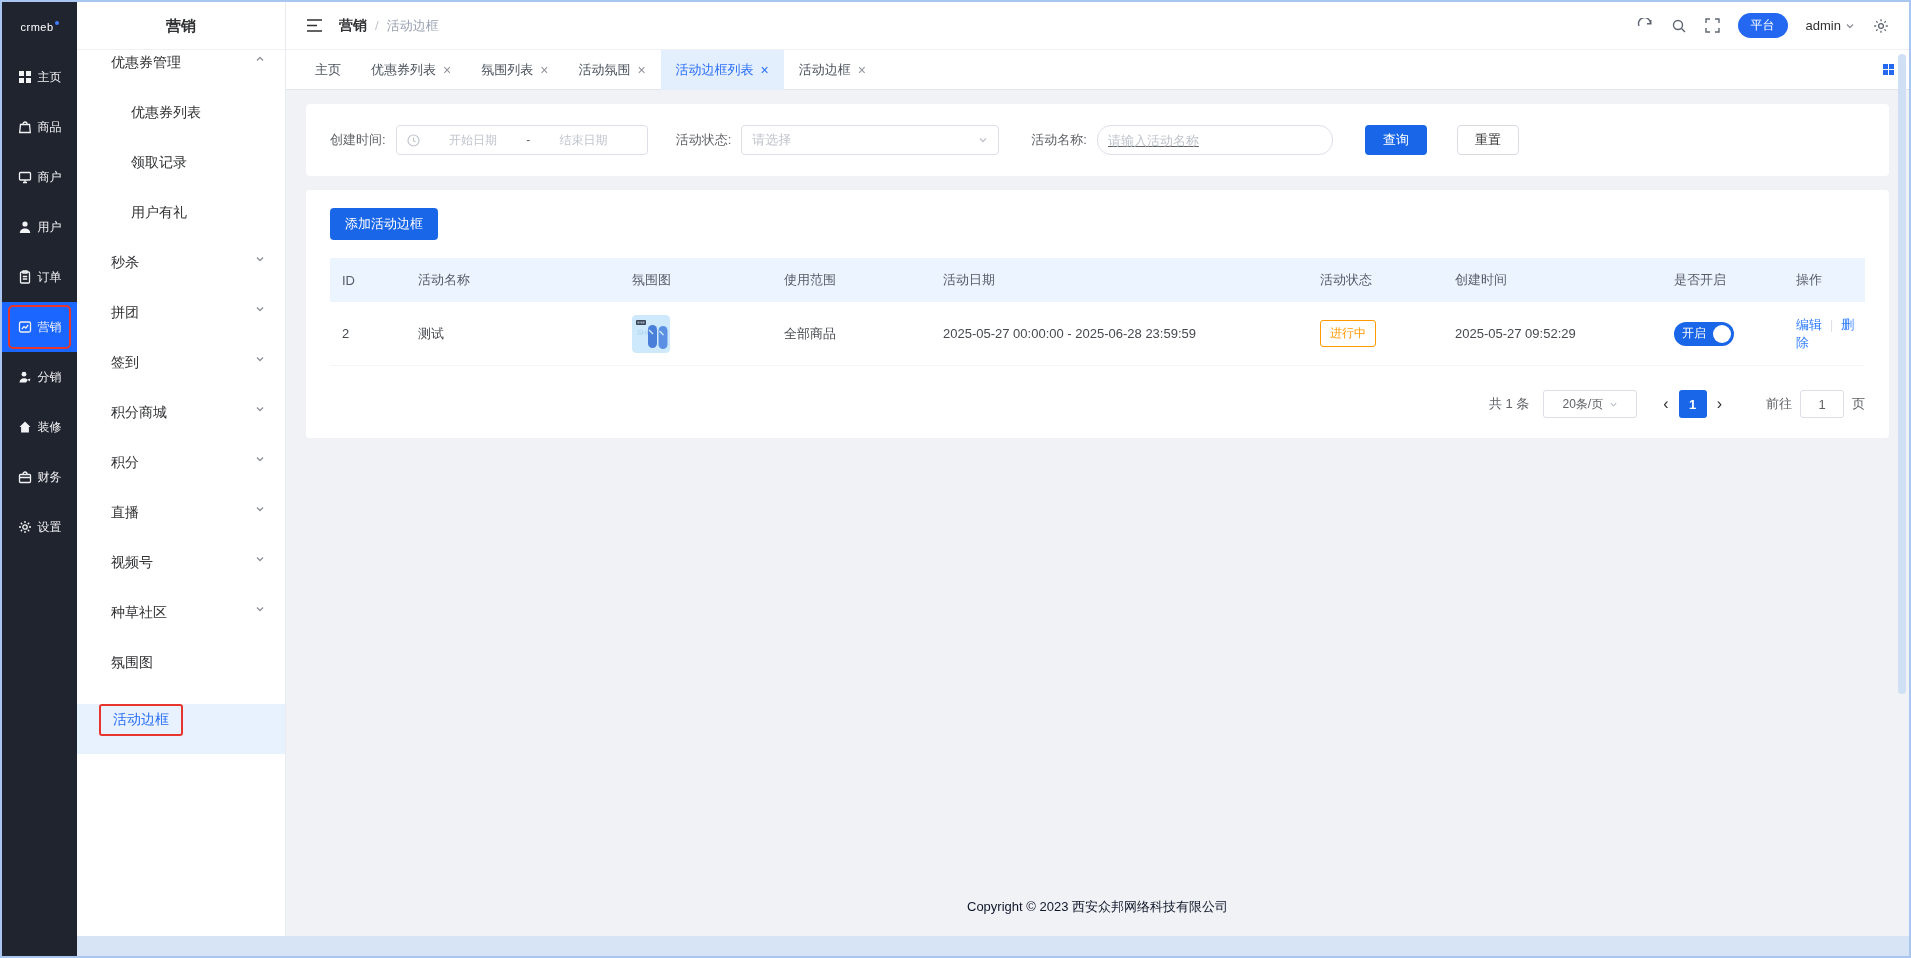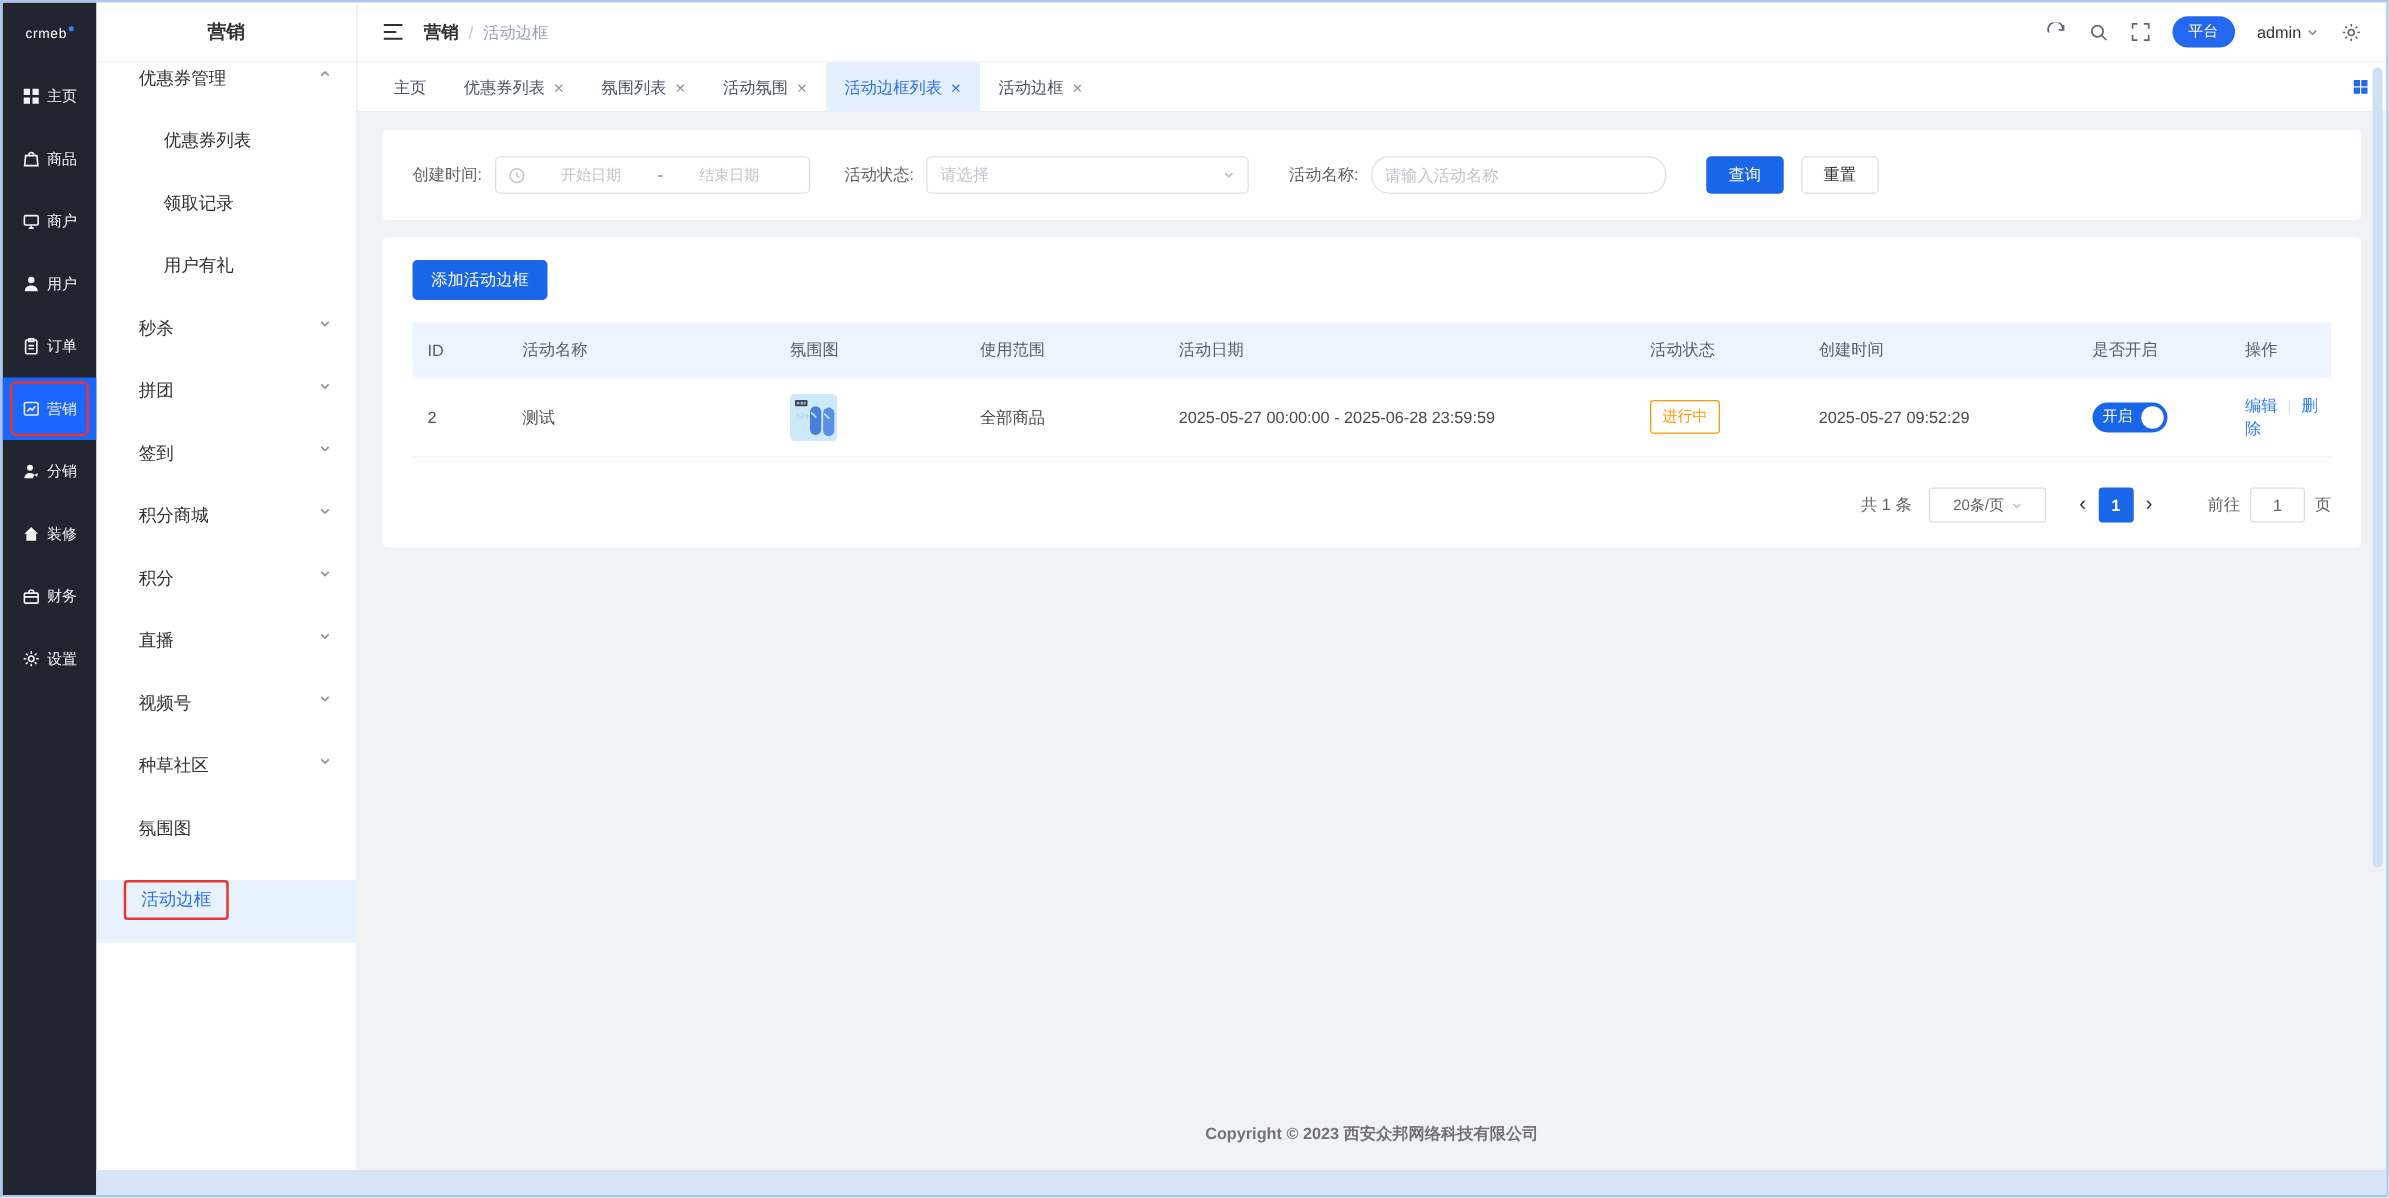--- a/index.html
+++ b/index.html
@@ -47,26 +47,26 @@
 
   .content { flex:1; background:#f0f2f5; padding:14px 20px 26px; display:flex; flex-direction:column; overflow:hidden; }
   .card { background:#fff; border-radius:4px; }
   .filter-card { padding:21px 24px; display:flex; align-items:center; }
   .f-label { font-size:13px; color:#606266; margin-right:10px; white-space:nowrap; }
   .date-input { width:252px; height:30px; border:1px solid #dcdfe6; border-radius:4px; display:flex; align-items:center; padding:0 10px; color:#c0c4cc; font-size:12px; background:#fff; cursor:pointer; }
   .date-input .ph { flex:1; text-align:center; }
   .sel { height:30px; border:1px solid #dcdfe6; border-radius:4px; display:flex; align-items:center; padding:0 10px; color:#c0c4cc; font-size:13px; background:#fff; cursor:pointer; }
   .sel .chev { margin-left:auto; color:#c0c4cc; display:flex; }
   .status-sel { width:258px; margin-right:32px; }
-  .name-input { width:236px; height:30px; border:1px solid #dcdfe6; border-radius:14px; padding:0 10px; font-size:13px; color:#606266; outline:none; }
+  .name-input { width:236px; height:30px; border:1px solid #dcdfe6; border-radius:14px; padding:0 10px; font-size:13px; color:#606266; outline:none;text-decoration:underline; }
   .name-input::placeholder { color:#c0c4cc; }
   .gap28 { width:28px; flex-shrink:0; }
   .btn { height:30px; border-radius:4px; font-size:13px; display:inline-flex; align-items:center; justify-content:center; cursor:pointer; border:none; }
   .btn-primary { background:#1a66e8; color:#fff; padding:0 18px; margin-left:32px; }
-  .btn-plain { background:#fff; color:#303133; border:1px solid #d9dce3; padding:0 17px; margin-left:14px; }
+  .btn-plain { background:#fff; color:#303133; border:1px solid #d9dce3; padding:0 17px; margin-left:30px; }
 
   .table-card { margin-top:14px; padding:18px 24px 20px; }
   .add-btn { height:32px; padding:0 15px; background:#1a66e8; color:#fff; border-radius:4px; font-size:13px; display:inline-flex; align-items:center; cursor:pointer; }
   .table { margin-top:18px; width:100%; }
   .t-row { display:grid; grid-template-columns:76px 214px 152px 159px 377px 135px 219px 122px 1fr; align-items:center; }
   .t-head { background:#ecf5ff; height:44px; }
   .t-head .cell { font-size:13px; color:#575d66; }
   .cell { padding-left:12px; font-size:13px; color:#46494e; }
   .t-body .t-row { height:64px; border-bottom:1px solid #f2f4f8; }
   .thumb { width:38px; height:38px; border-radius:4px; overflow:hidden; display:block; }
@@ -78,21 +78,21 @@
   .link-sep { color:#dcdfe6; margin:0 8px; font-size:12px; }
 
   .pagination { display:flex; align-items:center; justify-content:flex-end; margin-top:24px; }
   .pg-total { font-size:13px; color:#606266; margin-right:14px; }
   .pg-size { width:94px; height:28px; border:1px solid #dcdfe6; border-radius:3px; display:flex; align-items:center; justify-content:center; gap:6px; font-size:12px; color:#606266; cursor:pointer; margin-right:16px; }
   .pg-arrow { font-size:16px; color:#303133; padding:0 10px; cursor:pointer; user-select:none; }
   .pg-num { width:28px; height:28px; border-radius:3px; background:#1a66e8; color:#fff; font-size:13px; font-weight:bold; display:flex; align-items:center; justify-content:center; cursor:pointer; }
   .pg-goto { display:flex; align-items:center; gap:8px; margin-left:34px; font-size:13px; color:#606266;justify-content:space-between; }
   .pg-goto input { width:44px; height:28px; border:1px solid #dcdfe6; border-radius:3px; text-align:center; font-size:13px; color:#606266; outline:none; }
 
-  .footer { margin-top:auto; text-align:center; color:#737373; font-size:13px; padding-bottom:14px;font-weight:bold; }
+  .footer { margin-top:auto; text-align:center; color:#0f172a; font-size:13px; padding-bottom:14px; }
 
   .bottom-strip { position:absolute; left:75px; right:0; bottom:0; height:20px; background:#d7e4f6; z-index:5; }
   .v-scrollbar { position:absolute; right:3px; top:52px; width:8px; height:640px; border-radius:4px; background:#cfe0f5; z-index:6; }
 </style>
 </head>
 <body>
 
 <div class="page">
 
   <div class="rail">

